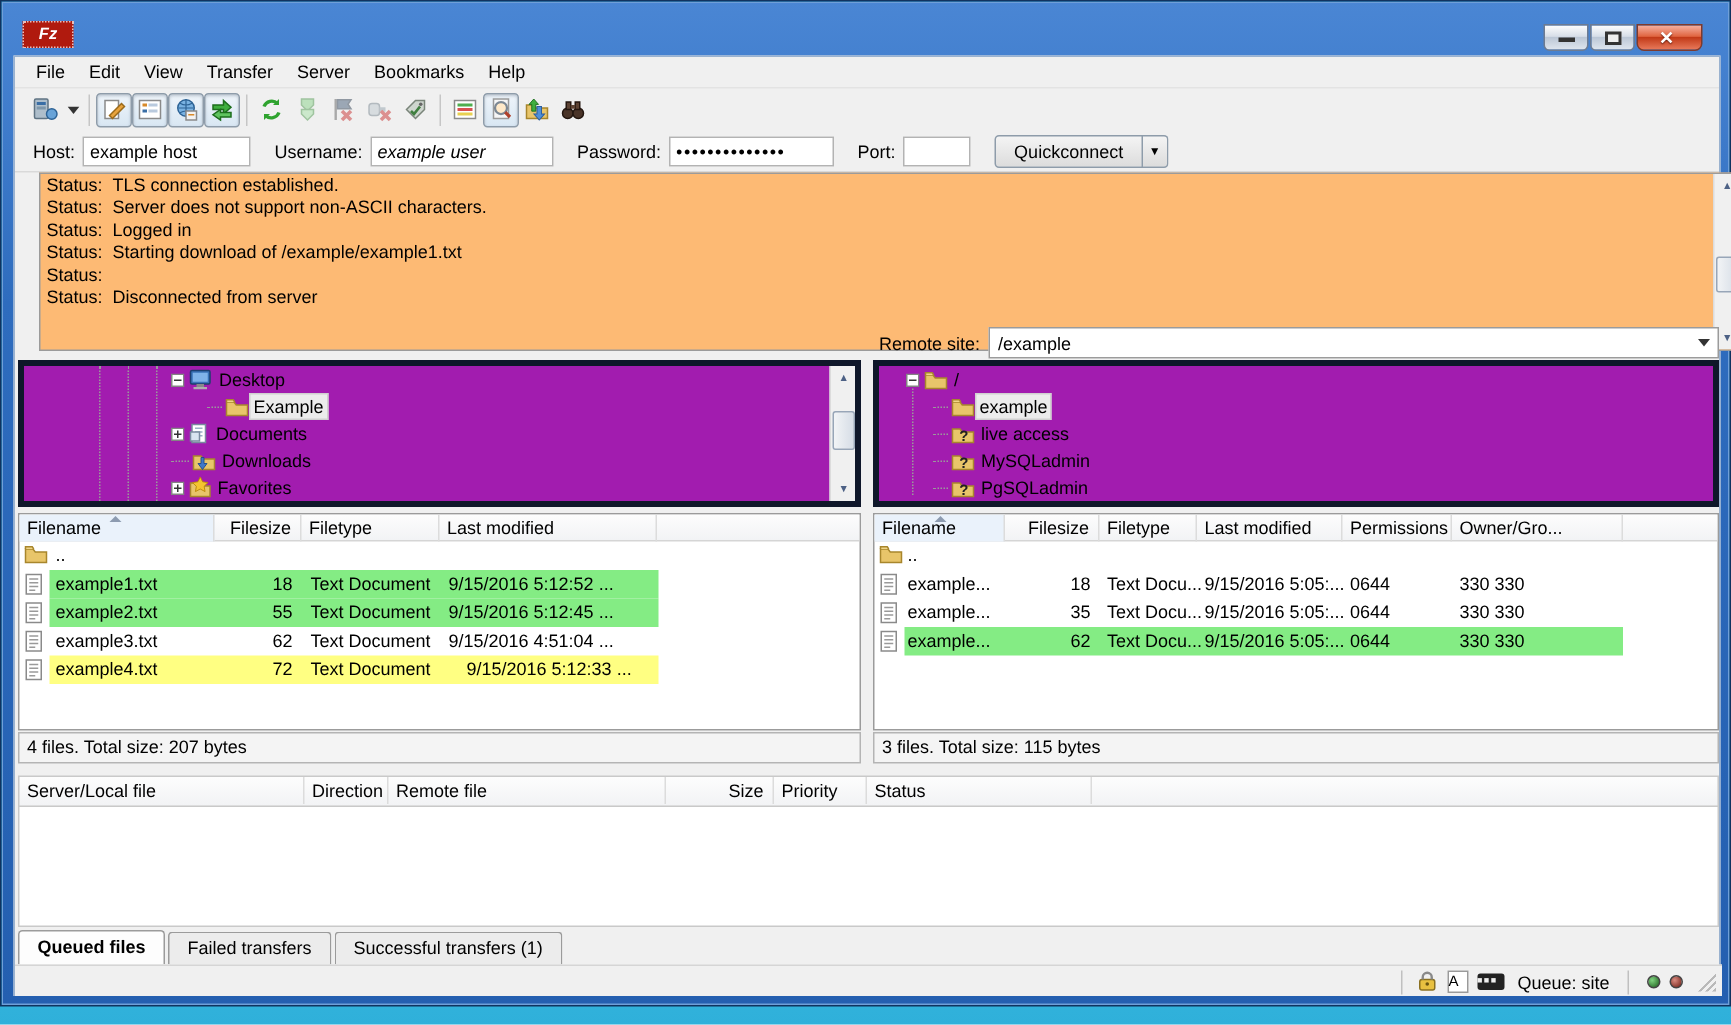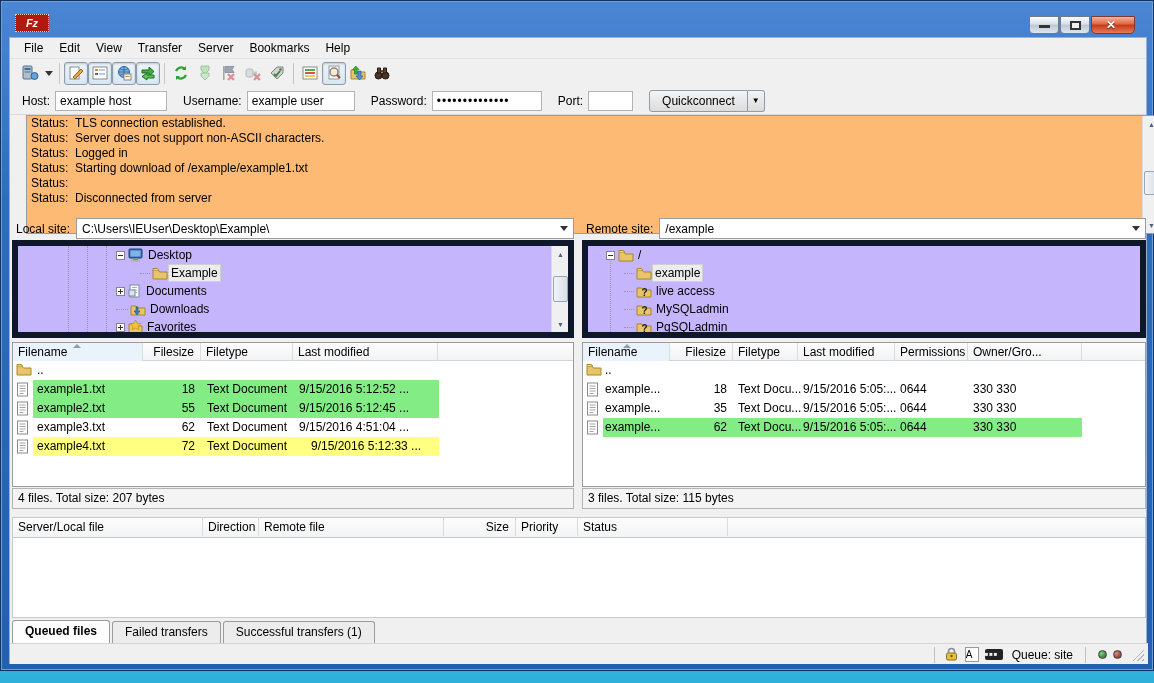--- a/index.html
+++ b/index.html
@@ -58,21 +58,21 @@
   .log-label { width:48px; padding-left:4px; flex:none; }
   .vscroll { position:absolute; right:0; top:0; width:17px; height:100%; background:#f0f0f0; border-left:1px solid #dcdcdc; }
   .vs-btn { position:absolute; left:1px; width:15px; height:16px; display:flex; align-items:center; justify-content:center; font-size:7px; color:#4d6185; }
   .vs-thumb { position:absolute; left:1px; width:15px; border:1px solid #98a6b8; border-radius:2px; background:linear-gradient(90deg,#f2f4f6,#d6dde6); }
   
   .sitebar { position:absolute; height:23px; display:flex; align-items:center; }
   .sitebar .lbl { padding:0 6px 0 4px; }
   .combo { flex:1; height:21px; border:1px solid #9b9b9b; background:#fff; display:flex; align-items:center; padding-left:5px; position:relative; }
   .combo .arrow { position:absolute; right:5px; top:7px; width:0; height:0; border-left:4px solid transparent; border-right:4px solid transparent; border-top:5px solid #333; }
   
-  .tree { position:absolute; background:#c4b5fd; border:6px solid #0f172a; overflow:hidden; }
+  .tree { position:absolute; background:#a21caf; border:4px solid #0f172a; overflow:hidden; }
   .trow { height:18px; display:flex; align-items:center; position:relative; }
   .titem { display:flex; align-items:center; height:18px; }
   .titem.sel { background:#ececec; border:1px solid #d0d0d0; padding:0 2px; }
   .tlabel { padding-left:4px; white-space:nowrap; }
   .dotline { position:absolute; width:0; border-left:1px dotted #9a9a9a; }
   .hstub { width:10px; height:0; border-top:1px dotted #9a9a9a; margin-right:2px; }
   .expander { flex:none; margin-right:3px; }
   .ticon { flex:none; }
   
   .list { position:absolute; background:#fff; border:1px solid #9b9b9b; overflow:hidden; }
@@ -249,21 +249,21 @@
           <path d="M3.5 3h3v5h-3zM9.5 3h3v5h-3z" fill="#5d4334" stroke="#241710"></path>
           <rect x="6.5" y="5" width="3" height="2.5" fill="#5d4334"></rect>
         </svg>
       </div>
     </div>
 
     <div class="quickbar">
       <label>Host:</label>
       <input class="qc-input" style="width: 112px;" value="example host">
       <label>Username:</label>
-      <input class="qc-input" style="width: 108px;" value="example user">
+      <input class="qc-input" style="width: 122px; font-style: italic;" value="example user">
       <label>Password:</label>
       <input class="qc-input" style="width: 110px; letter-spacing: 1px;" value="••••••••••••••">
       <label>Port:</label>
       <input class="qc-input" style="width: 45px;" value="">
       <button class="qc-btn">Quickconnect</button>
       <button class="qc-btn-caret">▼</button>
     </div>
 
     <div class="log">
       <div class="log-line">
@@ -289,27 +289,20 @@
           <span class="log-label">Status:</span>
           <span>Disconnected from server</span>
         </div>
       <div class="vscroll">
         <div class="vs-btn" style="top:0">▲</div>
         <div class="vs-thumb" style="top:55px; height:24px;"></div>
         <div class="vs-btn" style="bottom:0">▼</div>
       </div>
     </div>
 
-    <div class="sitebar" style="left:2px; top:179px; width:562px;">
-      <span class="lbl">Local site:</span>
-      <div class="combo">
-        <span>C:\Users\IEUser\Desktop\Example\</span>
-        <span class="arrow"></span>
-      </div>
-    </div>
 
     <div class="sitebar" style="left:572px; top:179px; width:564px;">
       <span class="lbl">Remote site:</span>
       <div class="combo">
         <span>/example</span>
         <span class="arrow"></span>
       </div>
     </div>
 
     <div class="tree" style="left:2px; top:202px; width:562px; height:98px;">

